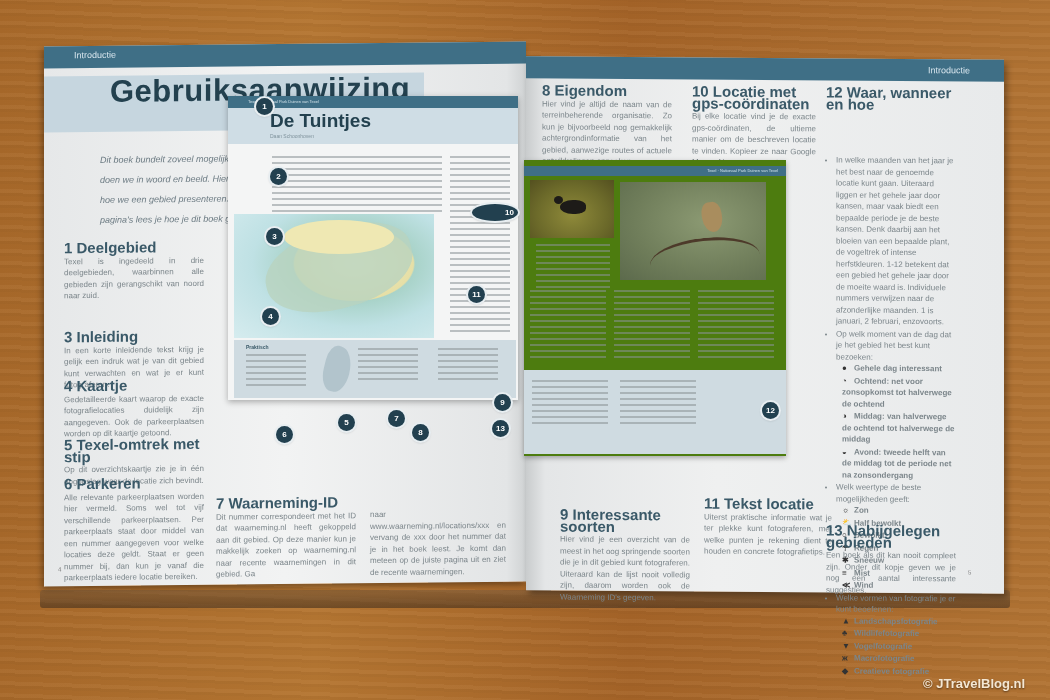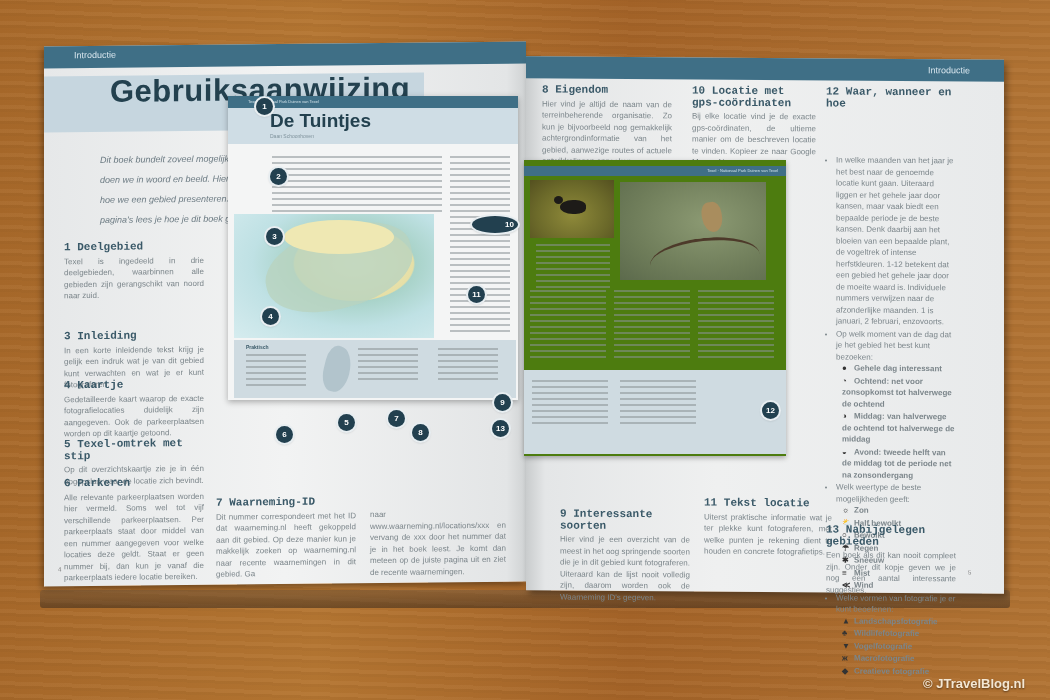--- a/index.html
+++ b/index.html
@@ -16,21 +16,21 @@
     background:linear-gradient(90deg,#c9cccd 0%,#e4e6e7 4%,#eff0f0 40%,#e8eaeb 100%);
     box-shadow:3px 4px 6px rgba(0,0,0,0.35);}
   .under-pages{position:absolute;left:40px;top:590px;width:970px;height:18px;
     background:linear-gradient(180deg,#7a5a3a,#3a2a1c);border-radius:3px;opacity:0.55;}
   .header-band{position:absolute;height:22px;background:#3f6f86;}
   .header-text{position:absolute;font-size:9px;color:#d8e6ee;}
   .title-band{position:absolute;left:44px;top:30px;width:380px;height:56px;background:#c6d6df;}
   .title{position:absolute;left:66px;top:28px;font-size:31px;font-weight:bold;color:#23414f;letter-spacing:0.5px;}
   .intro{position:absolute;left:56px;top:104px;width:178px;font-style:italic;font-size:9px;line-height:20px;color:#6b7a82;}
   .sec{position:absolute;font-size:8px;line-height:11.5px;color:#7c868b;}
-  .sec h4{margin:0 0 2px 0;font-size:11px;color:#3a5968;font-weight:bold;font-family:Liberation Mono, monospace;}
+  .sec h4{margin:0 0 2px 0;font-size:15px;color:#3a5968;font-weight:bold;}
   .sec p{margin:0;}
   .sec.justify p{text-align:justify;}
   .sample-left{position:absolute;left:228px;top:96px;width:290px;height:304px;
     background:#f4f5f5;box-shadow:0 2px 6px rgba(0,0,0,0.3);}
   .sample-band{position:absolute;left:0;top:0;width:100%;height:12px;background:#3f6f86;}
   .sample-band span{font-size:4px;color:#cfe0e8;position:absolute;left:20px;top:3px;}
   .sample-title-band{position:absolute;left:0;top:12px;width:100%;height:36px;background:#cfdde5;}
   .sample-title{position:absolute;left:42px;top:14px;font-size:19px;font-weight:bold;color:#23414f;}
   .sample-author{position:absolute;left:42px;top:37px;font-size:5px;color:#7f929c;}
   .lines{position:absolute;}
@@ -197,21 +197,21 @@
   </div>
   <div class="badge" style="left:28px;top:2px;">1</div>
   <div class="badge" style="left:42px;top:72px;">2</div>
   <div class="badge" style="left:38px;top:132px;">3</div>
   <div class="badge" style="left:34px;top:212px;">4</div>
   <div class="badge" style="left:110px;top:318px;">5</div>
   <div class="badge" style="left:48px;top:330px;">6</div>
   <div class="badge" style="left:160px;top:314px;">7</div>
   <div class="badge" style="left:184px;top:328px;">8</div>
   <div class="badge" style="left:266px;top:298px;">9</div>
-  <div class="badge" style="left:244px;top:120px;padding-left:29px;">10</div>
+  <div class="badge" style="left:244px;top:108px;padding-left:29px;">10</div>
   <div class="badge" style="left:240px;top:190px;">11</div>
   <div class="badge" style="left:264px;top:324px;">13</div>
 </div>
 
 <div class="page page-right">
   <div class="header-band" style="left:0;top:0;width:478px;"></div>
   <div class="header-text" style="right:34px;top:6px;">Introductie</div>
 
   <div class="sec justify" style="left:16px;top:28px;width:130px;">
     <h4>8 Eigendom</h4>

